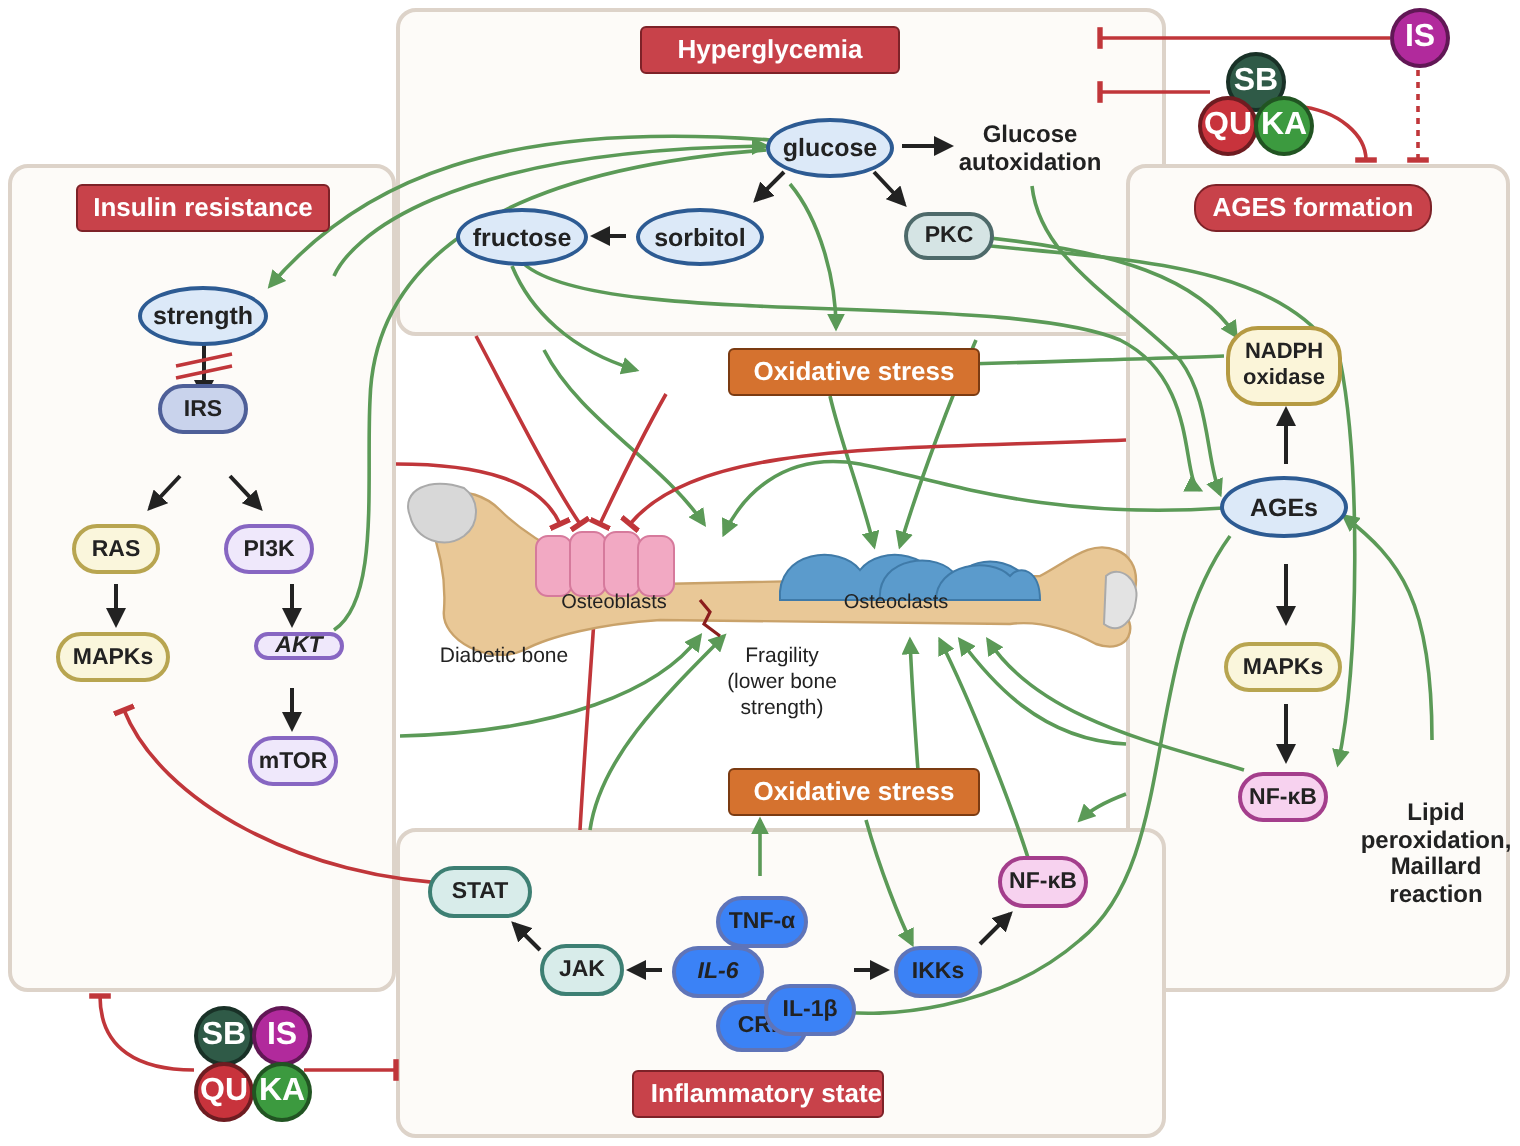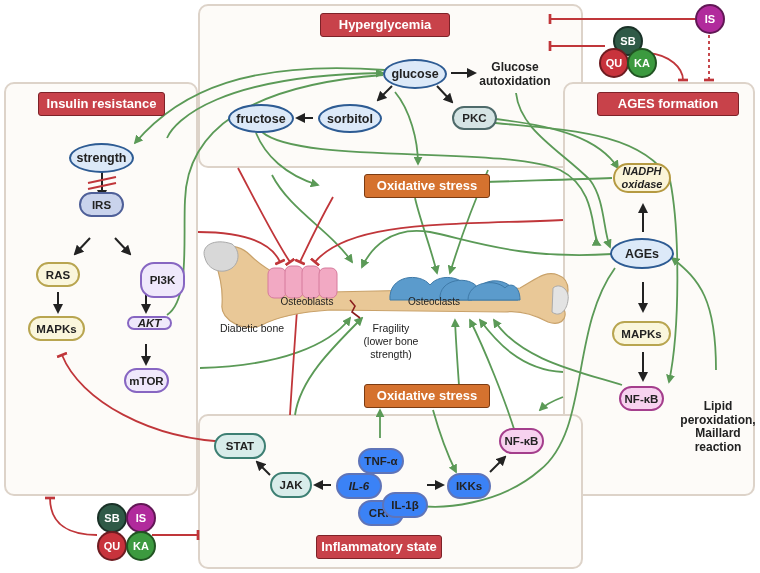--- a/index.html
+++ b/index.html
@@ -12,21 +12,21 @@
   .ell-blue { background:#dce9f8; border:2px solid #2d5b93; border-radius:50%; font-size:12.5px; }
   .pill { border-radius:14px; border:2px solid; }
   .pill-blue { background:#3b82f6; border-color:#5f74b8; }
   .pill-irs { background:#c9d3ec; border-color:#4e5f98; }
   .pill-yellow { background:#faf6dc; border-color:#b8a550; }
   .pill-purple { background:#efe8fb; border-color:#8766c2; }
   .pill-teal { background:#d8ecea; border-color:#3d7f73; }
   .pill-pkc { background:#d5e4e4; border-color:#4e6a6a; }
   .pill-pink { background:#f7d2ef; border-color:#a43e8c; }
   .pill-cream { background:#fbf5d9; border-color:#b59a42; }
-  .circle { position:absolute; width:30px; height:30px; border-radius:50%; color:#fff; font-weight:bold; font-size:11px; display:flex; align-items:center; justify-content:center; box-sizing:border-box; border:2px solid rgba(0,0,0,0.45); }
+  .circle { position:absolute; width:30px; height:30px; border-radius:50%; color:#fff; font-weight:bold; font-size:16px; display:flex; align-items:center; justify-content:center; box-sizing:border-box; border:2px solid rgba(0,0,0,0.45); }
   .c-sb { background:#2f5a47; }
   .c-is { background:#b12a9c; }
   .c-qu { background:#c8333c; }
   .c-ka { background:#3c9a3f; }
   .txt { position:absolute; font-size:11.5px; color:#222; text-align:center; }
   .txtb { font-weight:bold; font-size:12px; }
   svg.lines { position:absolute; left:0; top:0; }
 </style>
 </head>
 <body>
@@ -128,61 +128,61 @@
   <g fill="#5b9bcc" stroke="#3f7aa8" stroke-width="1">
     <path d="M390,300 C388,275 420,272 430,285 C440,272 470,275 472,300 Z"></path>
     <path d="M440,300 C438,278 470,275 478,288 C490,275 515,280 518,300 Z"></path>
     <path d="M468,300 C468,282 495,278 505,288 C510,282 520,285 520,300 Z"></path>
   </g>
   <path d="M350,300 L355,306 L352,312 L360,318" stroke="#8b1d1d" stroke-width="1.6" fill="none"></path>
 </svg>
 
 <div class="hdr hdr-red" style="left:320px;top:13px;width:130px;">Hyperglycemia</div>
 <div class="hdr hdr-red" style="left:38px;top:92px;width:127px;">Insulin resistance</div>
-<div class="hdr hdr-red" style="left:597px;top:92px;width:142px;">AGES formation</div>
-<div class="hdr hdr-red" style="left:316px;top:535px;width:126px;">Inflammatory state</div>
+<div class="hdr hdr-red" style="left:597px;top:92px;width:119px;border-radius:11px;">AGES formation</div>
+<div class="hdr hdr-red" style="left:316px;top:535px;width:126px;text-align:right;">Inflammatory state</div>
 <div class="hdr hdr-orange" style="left:320px;top:174px;width:126px;">Oxidative stress</div>
 <div class="hdr hdr-orange" style="left:320px;top:384px;width:126px;">Oxidative stress</div>
 
 <div class="node ell-blue" style="left:383px;top:59px;width:64px;height:30px;">glucose</div>
 <div class="txt txtb" style="left:475px;top:60px;width:80px;white-space:pre-line;line-height:14px;">Glucose
 autoxidation</div>
 <div class="node ell-blue" style="left:228px;top:104px;width:66px;height:29px;">fructose</div>
 <div class="node ell-blue" style="left:318px;top:104px;width:64px;height:29px;">sorbitol</div>
 <div class="node pill pill-pkc" style="left:452px;top:106px;width:45px;height:24px;">PKC</div>
 
 <div class="node ell-blue" style="left:69px;top:143px;width:65px;height:30px;">strength</div>
 <div class="node pill pill-irs" style="left:79px;top:192px;width:45px;height:25px;">IRS</div>
 <div class="node pill pill-yellow" style="left:36px;top:262px;width:44px;height:25px;">RAS</div>
-<div class="node pill pill-purple" style="left:140px;top:262px;width:45px;height:36px;">PI3K</div>
+<div class="node pill pill-purple" style="left:112px;top:262px;width:45px;height:25px;">PI3K</div>
 <div class="node pill pill-yellow" style="left:28px;top:316px;width:57px;height:25px;">MAPKs</div>
 <div class="node pill pill-purple" style="left:127px;top:316px;width:45px;height:14px;font-style:italic;">AKT</div>
 <div class="node pill pill-purple" style="left:124px;top:368px;width:45px;height:25px;">mTOR</div>
 
-<div class="node pill pill-cream" style="left:613px;top:163px;width:58px;height:30px;border-radius:16px;white-space:pre-line;line-height:13px;font-size:11px;font-style:italic;">NADPH
+<div class="node pill pill-cream" style="left:613px;top:163px;width:58px;height:40px;border-radius:16px;white-space:pre-line;line-height:13px;font-size:11px;">NADPH
 oxidase</div>
 <div class="node ell-blue" style="left:610px;top:238px;width:64px;height:31px;">AGEs</div>
 <div class="node pill pill-yellow" style="left:612px;top:321px;width:59px;height:25px;">MAPKs</div>
 <div class="node pill pill-pink" style="left:619px;top:386px;width:45px;height:25px;">NF-κB</div>
 <div class="txt txtb" style="left:676px;top:400px;width:84px;white-space:pre-line;line-height:13.5px;">Lipid
 peroxidation,
 Maillard
 reaction</div>
 
 <div class="node pill pill-teal" style="left:214px;top:433px;width:52px;height:26px;">STAT</div>
 <div class="node pill pill-teal" style="left:270px;top:472px;width:42px;height:26px;">JAK</div>
 <div class="node pill pill-blue" style="left:358px;top:448px;width:46px;height:26px;">TNF-α</div>
 <div class="node pill pill-blue" style="left:358px;top:500px;width:46px;height:26px;">CRP</div>
 <div class="node pill pill-blue" style="left:336px;top:473px;width:46px;height:26px;font-style:italic;">IL-6</div>
 <div class="node pill pill-blue" style="left:382px;top:492px;width:46px;height:26px;">IL-1β</div>
 <div class="node pill pill-blue" style="left:447px;top:473px;width:44px;height:26px;">IKKs</div>
 <div class="node pill pill-pink" style="left:499px;top:428px;width:45px;height:26px;">NF-κB</div>
 
 <div class="txt" style="left:272px;top:296px;width:70px;font-size:10px;">Osteoblasts</div>
-<div class="txt" style="left:399px;top:296px;width:70px;font-size:10px;text-align:center;">Osteoclasts</div>
+<div class="txt" style="left:413px;top:296px;width:70px;font-size:10px;text-align:center;">Osteoclasts</div>
 <div class="txt" style="left:212px;top:322px;width:80px;font-size:10.5px;">Diabetic bone</div>
 <div class="txt" style="left:355px;top:322px;width:72px;font-size:10.5px;white-space:pre-line;line-height:13px;">Fragility
 (lower bone
 strength)</div>
 
 <div class="circle c-is" style="left:695px;top:4px;">IS</div>
 <div class="circle c-sb" style="left:613px;top:26px;">SB</div>
 <div class="circle c-qu" style="left:599px;top:48px;">QU</div>
 <div class="circle c-ka" style="left:627px;top:48px;">KA</div>
 

